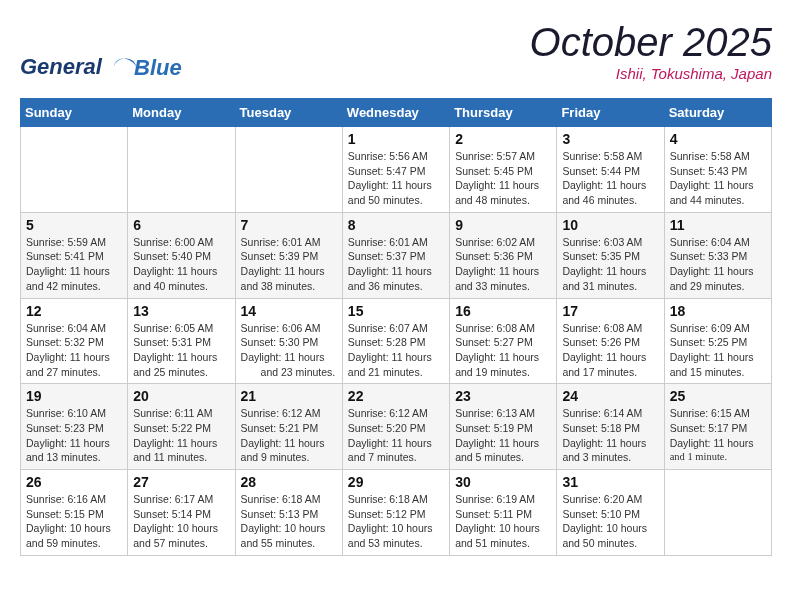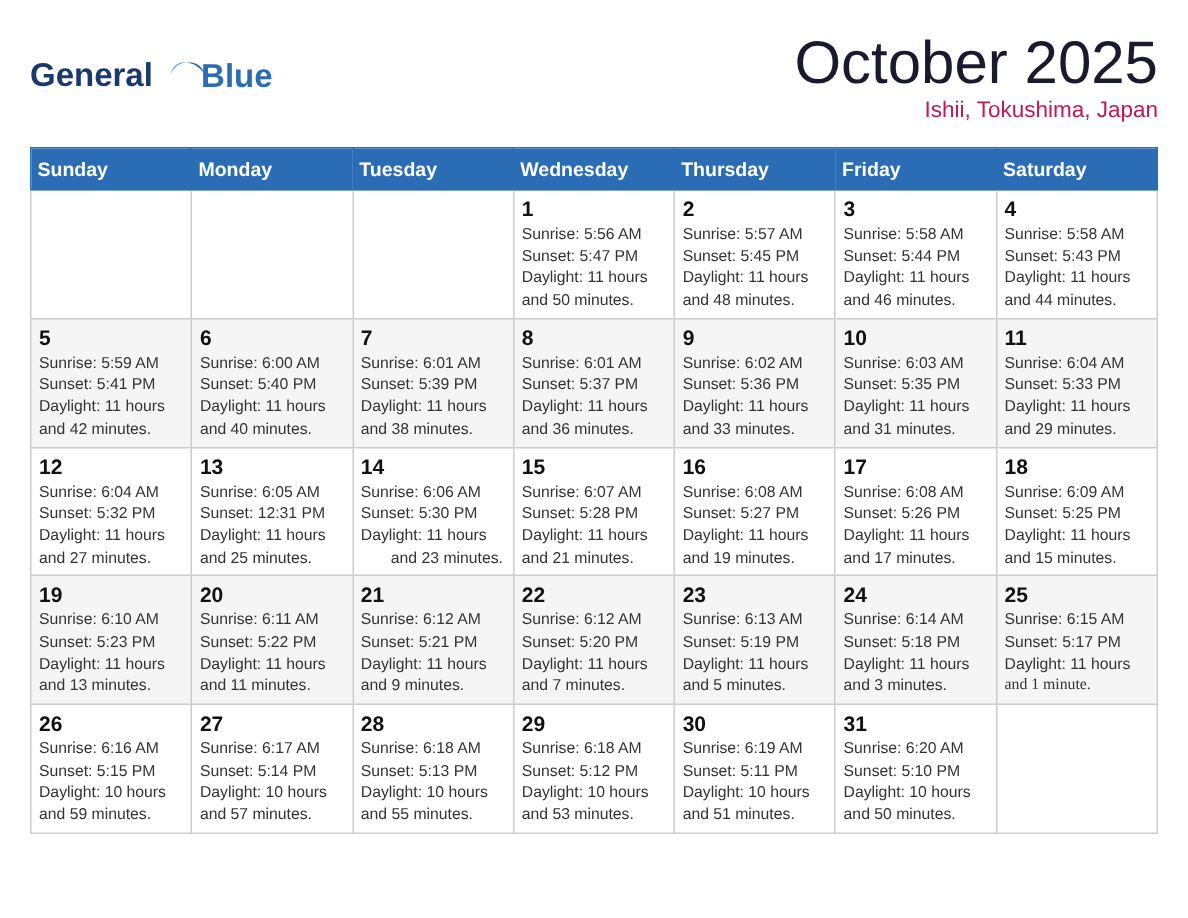--- a/index.html
+++ b/index.html
@@ -6,22 +6,23 @@
     body {
       font-family: Arial, sans-serif;
       background: #fff;
       width: 792px;
       min-height: 612px;
       padding: 20px;
     }
     .header {
       display: flex;
       justify-content: space-between;
-      align-items: center;
+      align-items: flex-end;
       margin-bottom: 16px;
+      font-style: italic;
     }
     .logo {
       display: flex;
       align-items: center;
     }
     .logo-icon {
       width: 28px;
       height: 28px;
       margin-left: 2px;
     }
@@ -227,21 +228,21 @@
             <span style="display: block;">Sunrise: 6:04 AM</span>
             <span style="display: block;">Sunset: 5:32 PM</span>
             <span style="display: block;">Daylight: 11 hours</span>
             <span style="display: block;">and 27 minutes.</span>
           </div>
         </td>
         <td>
           <div class="day-num">13</div>
           <div class="day-info">
             <span style="display: block;">Sunrise: 6:05 AM</span>
-            <span style="display: block;">Sunset: 12:31 PM</span>
+            <span style="display: block;">Sunset: 5:31 PM</span>
             <span style="display: block;">Daylight: 11 hours</span>
             <span style="display: block;">and 25 minutes.</span>
           </div>
         </td>
         <td>
           <div class="day-num">14</div>
           <div class="day-info">
             <span style="display: block;">Sunrise: 6:06 AM</span>
             <span style="display: block;">Sunset: 5:30 PM</span>
             <span style="display: block;">Daylight: 11 hours</span>

